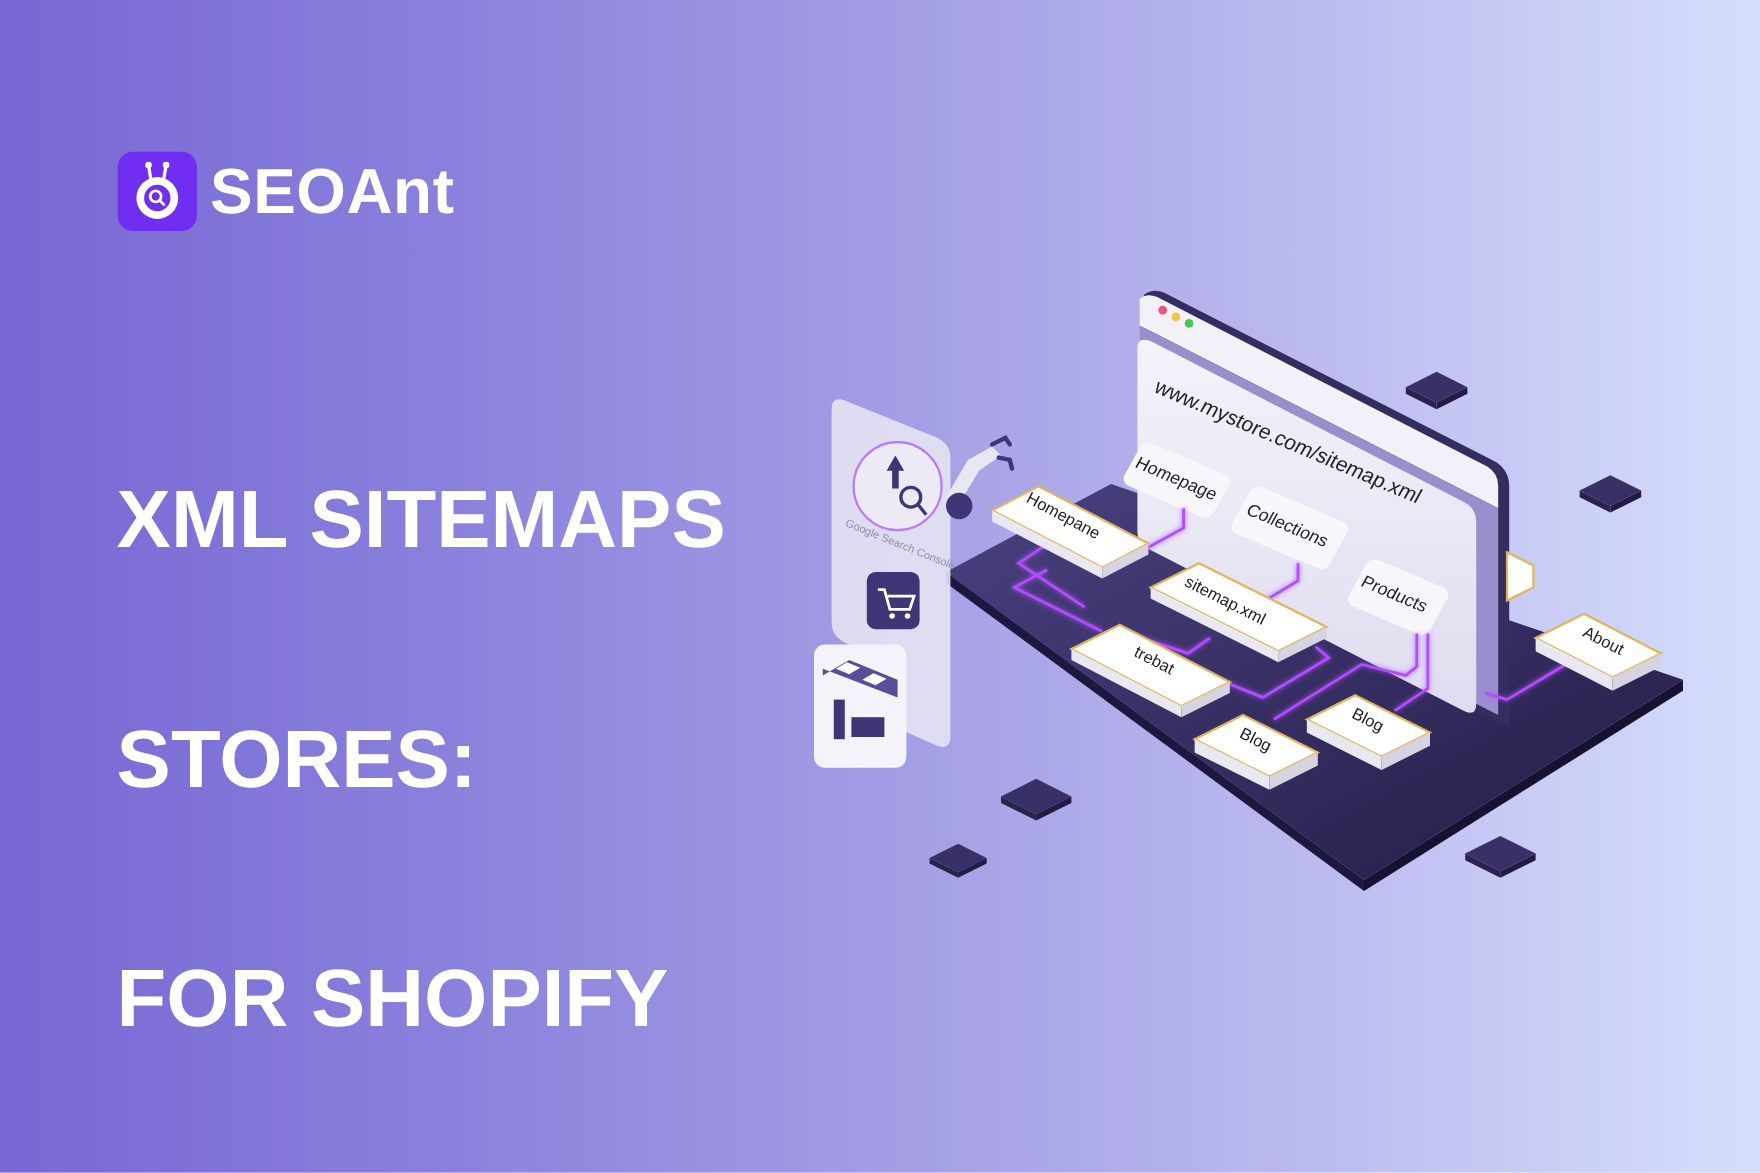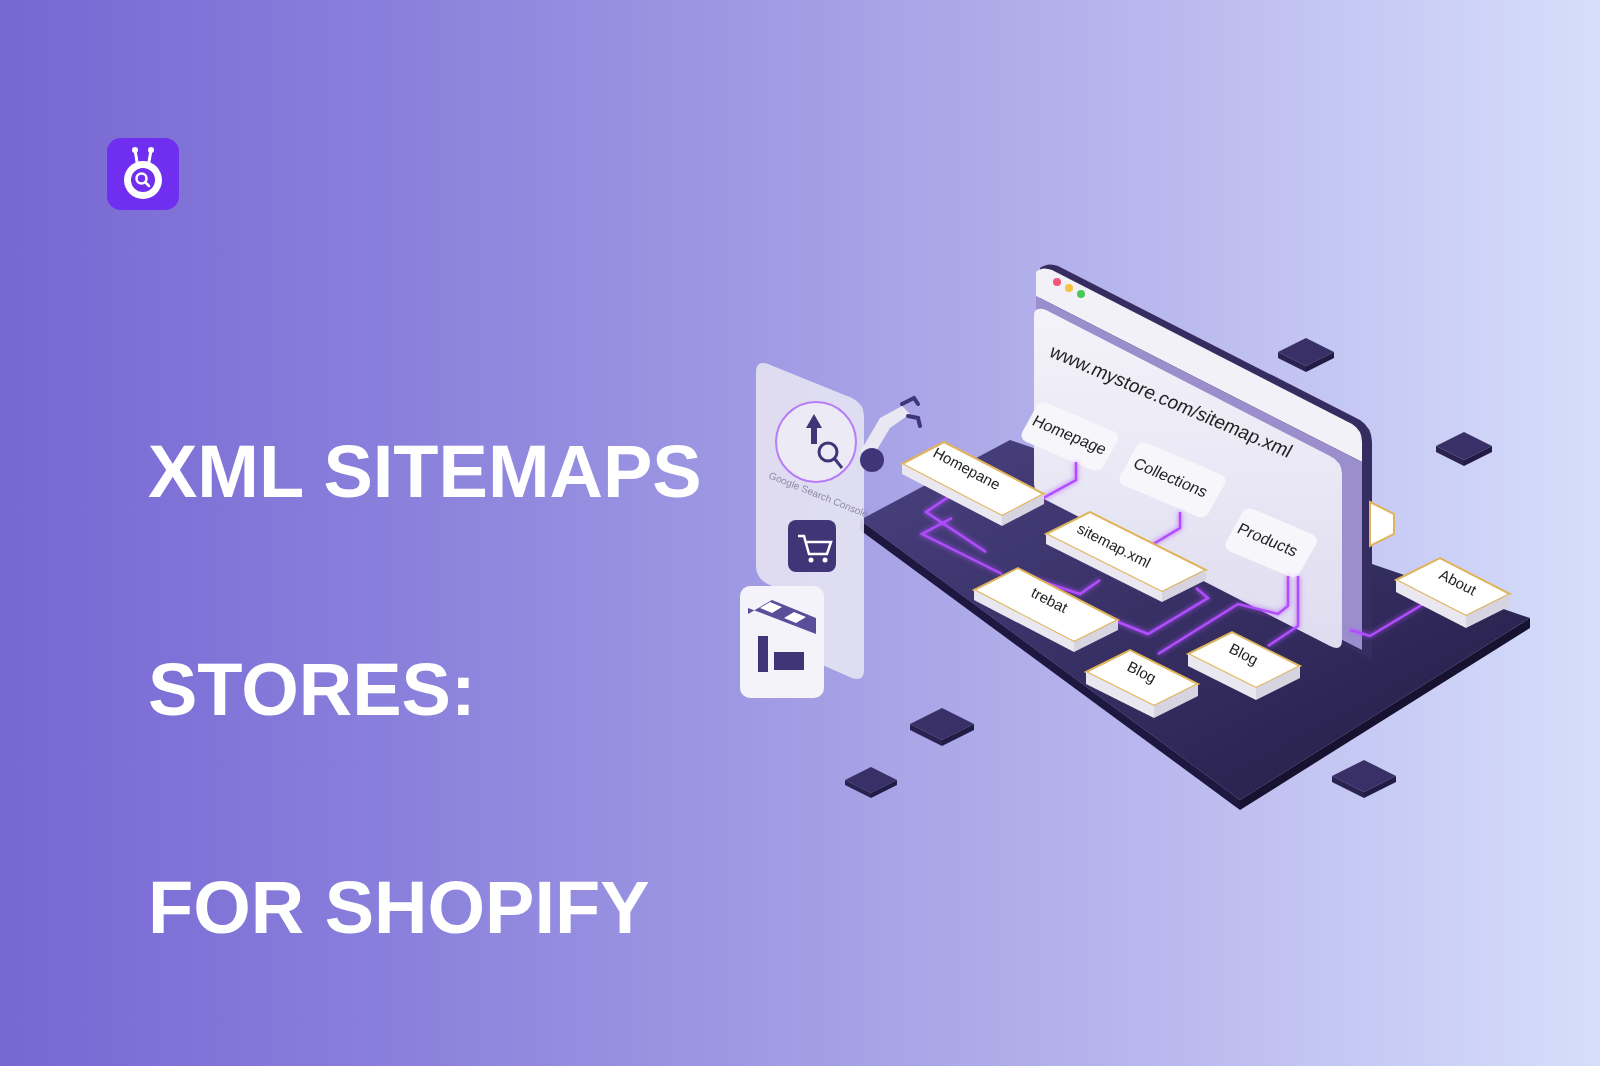--- a/index.html
+++ b/index.html
@@ -11,40 +11,41 @@
   .logo { position:absolute; left:107px; top:138px; display:flex; align-items:center; }
   .logo-badge {
     width:72px; height:72px; border-radius:14px; background:#6f2ef0;
     display:flex; align-items:center; justify-content:center;
   }
   .logo-text { margin-left:12px; color:#fff; font-weight:700; font-size:58px; letter-spacing:0.5px; }
   .headline {
     position:absolute; left:106px; top:308px; color:#fff; font-weight:700;
     font-size:74px; line-height:109px; letter-spacing:0px; white-space:pre-line;
   }
-  .headline div { height:109px;margin-left:42px; }
+  .headline div { height:109px; }
   .art { position:absolute; left:720px; top:250px; width:820px; height:580px; }
   .art text { font-family: "Liberation Sans", "DejaVu Sans", sans-serif; }
 </style>
 </head>
 <body>
 
 <div class="logo">
   <div class="logo-badge">
     <svg width="50" height="56" viewBox="0 0 50 56">
       <line x1="17" y1="4" x2="19" y2="16" stroke="#fff" stroke-width="3" stroke-linecap="round"></line>
       <line x1="33" y1="4" x2="31" y2="16" stroke="#fff" stroke-width="3" stroke-linecap="round"></line>
       <circle cx="17" cy="4" r="3" fill="#fff"></circle>
       <circle cx="33" cy="4" r="3" fill="#fff"></circle>
       <circle cx="25" cy="34" r="19" fill="#fff"></circle>
       <circle cx="25" cy="34" r="12" fill="#6f2ef0"></circle>
       <circle cx="23.5" cy="32.5" r="5" fill="none" stroke="#fff" stroke-width="2.5"></circle>
       <line x1="27" y1="36" x2="31" y2="40" stroke="#fff" stroke-width="2.5" stroke-linecap="round"></line>
     </svg>
   </div>
+  <span class="logo-text">SEOAnt</span>
 </div>
 
 <div class="headline">
   <div>XML SITEMAPS</div>
   <div>STORES:</div>
   <div>FOR SHOPIFY</div>
   
   
 </div>
 

